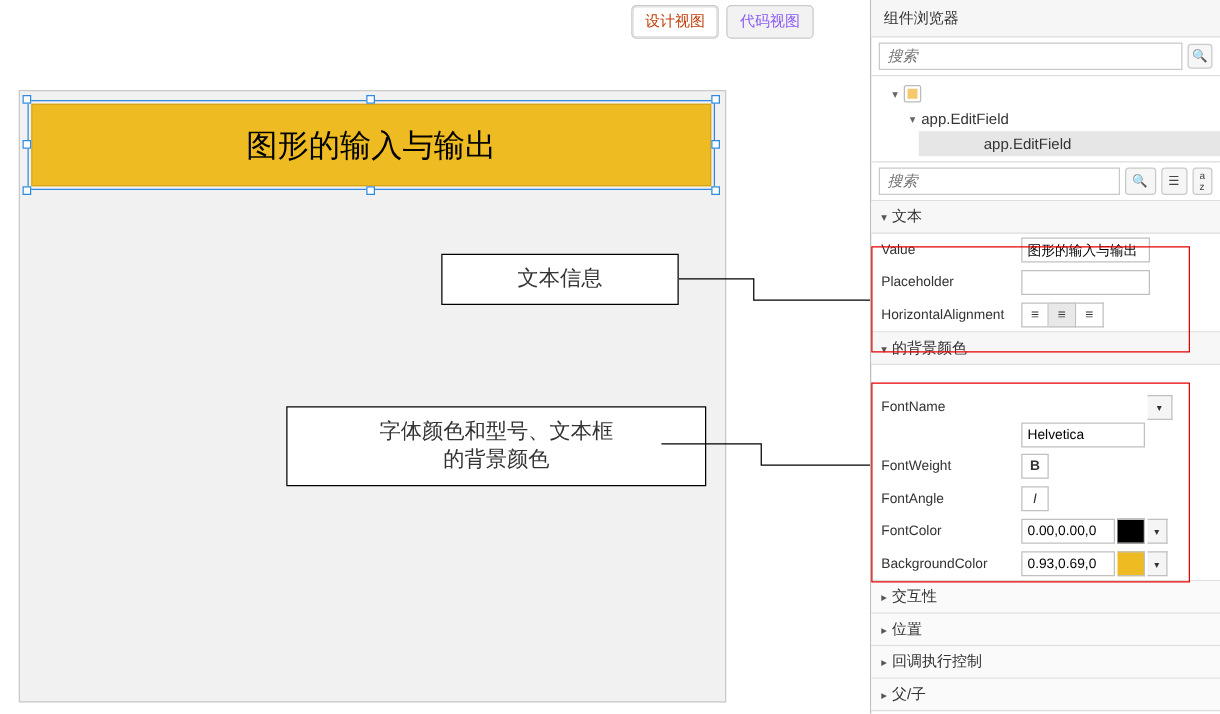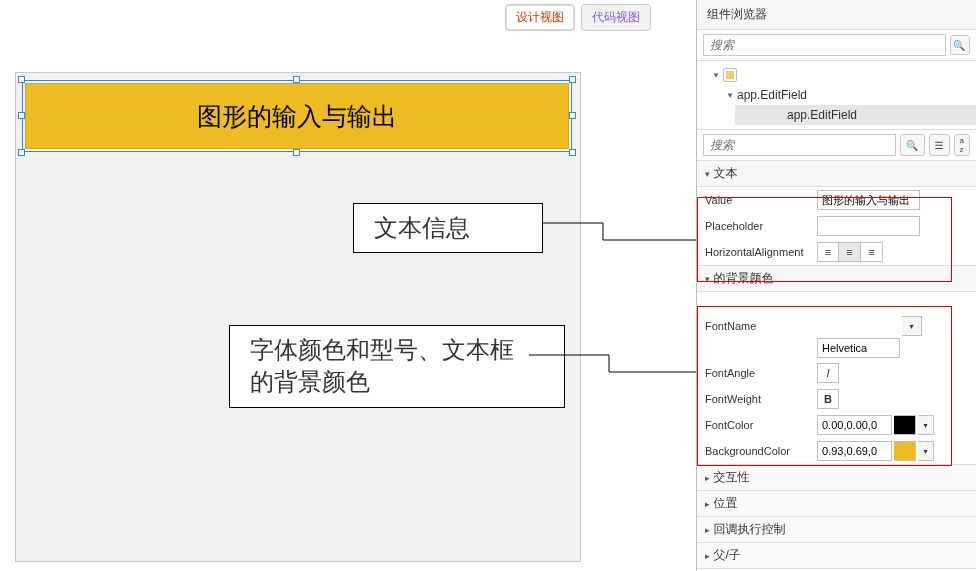--- a/index.html
+++ b/index.html
@@ -76,22 +76,23 @@
   }
   .h-nw { left:-4px; top:-4px; } .h-n { left:calc(50% - 4px); top:-4px; } .h-ne { right:-4px; top:-4px; }
   .h-w  { left:-4px; top:calc(50% - 4px); } .h-e { right:-4px; top:calc(50% - 4px); }
   .h-sw { left:-4px; bottom:-4px; } .h-s { left:calc(50% - 4px); bottom:-4px; } .h-se { right:-4px; bottom:-4px; }
 
   
   .callout {
     position: absolute;
     background: #fff;
     border: 1px solid #000;
-    font-size: 24px;
+    font-size: 17px;
     padding: 8px 20px;
+    text-align: center;
     line-height: 1.35;
   }
 
   
   .right-panel {
     position: absolute;
     left: 696px; top: 0; right: 0; bottom: 0;
     border-left: 1px solid #bdbdbd;
     background: #fff;
     display: flex;
@@ -366,41 +367,41 @@
   </div>
 
   <div class="section-header">
     <span class="sec-arrow">▾</span>
     <span>的背景颜色</span>
   </div>
   <div class="prop-body" id="sec-font-body">
     <div class="prop-row">
       <div class="prop-label">FontName</div>
       <div class="prop-ctrl ctrl-dropdown">
-        <input class="ctrl-input" style="width: 83px; margin-top: 44px;" value="Helvetica">
+        <input class="ctrl-input" style="width: 99px; margin-top: 44px;" value="Helvetica">
         <div class="dd-btn">▾</div>
+      </div>
+    </div>
+    <div class="prop-row">
+      <div class="prop-label">FontWeight</div>
+      <div class="prop-ctrl">
+        <div class="bold-btn">
+            <b>B</b>
+          </div>
       </div>
     </div>
     <div class="prop-row">
       <div class="prop-label">FontAngle</div>
       <div class="prop-ctrl">
         <div class="italic-btn">
             <i>I</i>
           </div>
       </div>
     </div>
     <div class="prop-row">
-      <div class="prop-label">FontWeight</div>
-      <div class="prop-ctrl">
-        <div class="bold-btn">
-            <b>B</b>
-          </div>
-      </div>
-    </div>
-    <div class="prop-row">
       <div class="prop-label">FontColor</div>
       <div class="prop-ctrl">
         <input class="ctrl-input ctrl-tiny" value="0.00,0.00,0" style="">
         <div class="color-swatch" id="fontcolor-swatch" style="background: rgb(0, 0, 0);"></div>
         <div class="color-dd">▾</div>
       </div>
     </div>
     <div class="prop-row">
       <div class="prop-label">BackgroundColor</div>
       <div class="prop-ctrl">

